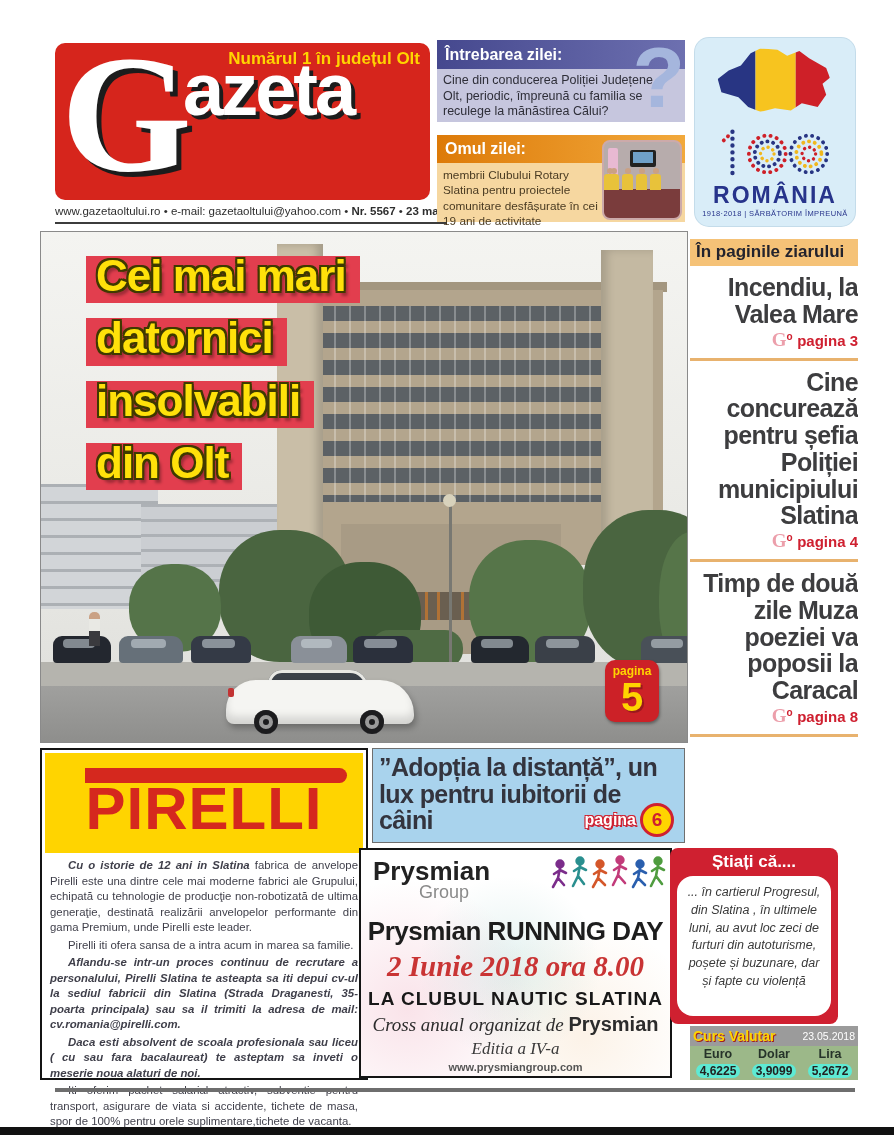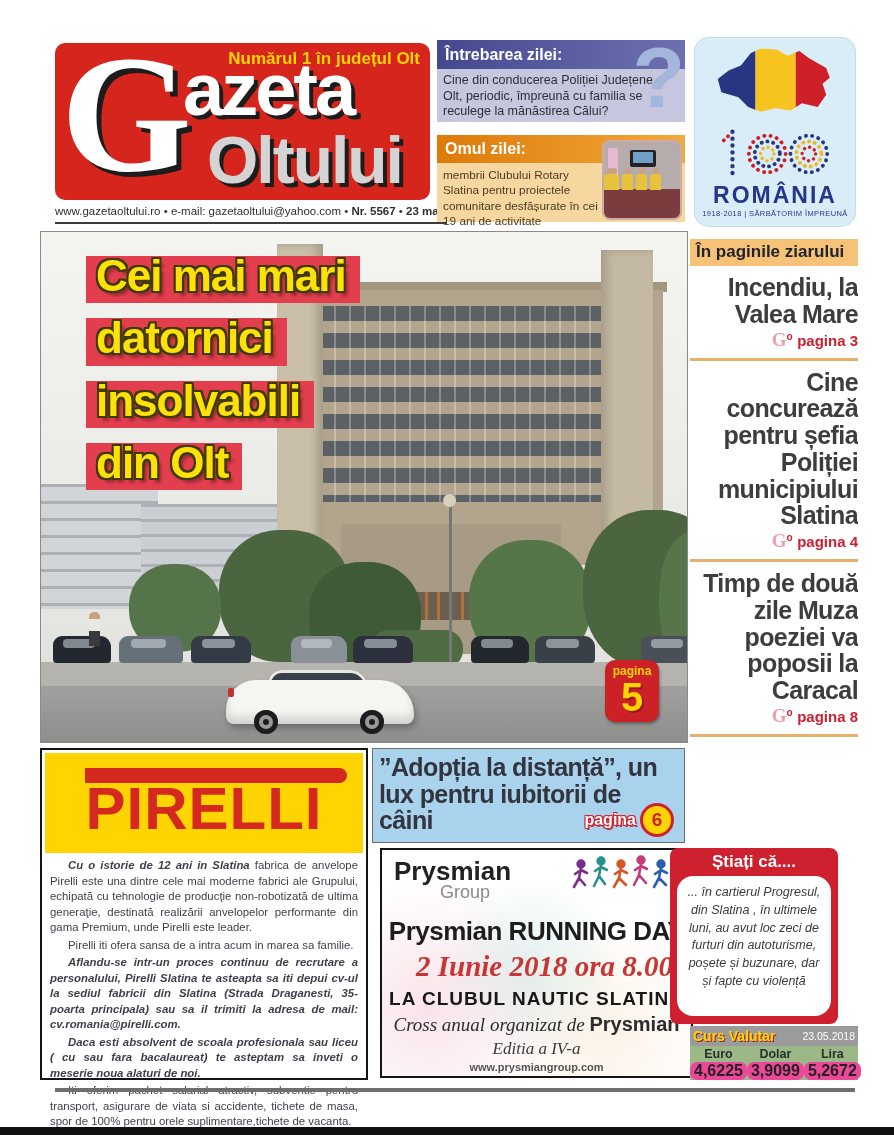--- a/index.html
+++ b/index.html
@@ -137,31 +137,31 @@
   .dogbox{left:372px;top:748px;width:313px;height:95px;background:#a9d3ed;border:1px solid #6f6f6f;box-sizing:border-box;}
   .dog-title{left:6px;top:5px;width:300px;font-size:25px;font-weight:bold;color:#33343e;
         line-height:1.06;letter-spacing:-.6px;}
   .dog-badge{right:10px;bottom:5px;display:flex;align-items:center;}
   .dog-plabel{font-size:16px;font-weight:bold;color:#fff;
         text-shadow:1.5px 1.5px 0 #cf2030,-1px 1px 0 #cf2030,1px -1px 0 #cf2030,-1px -1px 0 #cf2030;}
   .dog-circle{width:28px;height:28px;margin-left:4px;background:#ffd400;border:3px solid #cf2030;
         border-radius:50%;text-align:center;font-size:19px;font-weight:bold;color:#cf2030;line-height:28px;}
 
   
-  .prys{left:380px;top:848px;width:313px;height:230px;border:2px solid #141414;box-sizing:border-box;overflow:hidden;
+  .prys{left:359px;top:848px;width:313px;height:230px;border:2px solid #141414;box-sizing:border-box;overflow:hidden;
         background:radial-gradient(circle at 15% 70%,rgba(220,80,120,.16),transparent 42%),
                    radial-gradient(circle at 48% 52%,rgba(60,160,150,.14),transparent 46%),
                    radial-gradient(circle at 72% 82%,rgba(230,150,60,.12),transparent 40%),#fff;}
   .prys-brand{left:12px;top:8px;font-size:26px;font-weight:bold;color:#222;line-height:1;}
   .prys-brand-sub{left:58px;top:33px;font-size:18px;color:#8a8a8a;line-height:1;}
   .prys-runners{right:4px;top:2px;width:116px;height:54px;}
   .prys-title{left:0;top:66px;width:100%;text-align:center;font-size:26px;font-weight:bold;
         letter-spacing:-.5px;color:#1d1d1d;}
   .prys-date{left:0;top:100px;width:100%;text-align:center;font-family:"Liberation Serif",serif;
-        font-style:italic;font-weight:bold;font-size:29px;color:#c93434;padding-left:8px;}
+        font-style:italic;font-weight:bold;font-size:29px;color:#c93434;}
   .prys-loc{left:0;top:138px;width:100%;text-align:center;font-size:19px;font-weight:bold;
         letter-spacing:1px;color:#181818;}
   .prys-cross{left:0;top:163px;width:100%;text-align:center;font-family:"Liberation Serif",serif;
         font-style:italic;font-size:19px;color:#2c2c2c;}
   .prys-cross b{font-family:"Liberation Sans",sans-serif;font-style:normal;font-size:20px;}
   .prys-ed{left:0;top:189px;width:100%;text-align:center;font-family:"Liberation Serif",serif;
         font-style:italic;font-size:17px;color:#3a3a3a;}
   .prys-web{left:0;top:211px;width:100%;text-align:center;font-size:11px;font-weight:bold;color:#555;}
 
   
@@ -171,35 +171,34 @@
         padding:8px 6px;font-style:italic;font-size:12.5px;color:#3a3a3a;text-align:center;line-height:1.42;}
 
   
   .curs{left:690px;top:1026px;width:168px;height:54px;}
   .curs-head{left:0;top:0;width:100%;height:20px;background:#9b9b9b;display:flex;align-items:center;box-sizing:border-box;padding:0 3px;}
   .curs-title{font-size:14px;font-weight:bold;color:#ffd400;text-shadow:1px 1px 0 #a02020;}
   .curs-date{margin-left:auto;font-size:10.5px;color:#fff;}
   .curs-body{left:0;top:20px;width:100%;height:34px;background:#9cb889;display:flex;}
   .curs-col{flex:1;text-align:center;}
   .curs-label{display:block;font-size:12.5px;font-weight:bold;color:#26332a;margin-top:1px;}
-  .curs-val{display:inline-block;background:#ec4899;border-radius:7px;font-size:16px;font-weight:bold;
+  .curs-val{display:inline-block;background:#5eead4;border-radius:7px;font-size:12px;font-weight:bold;
         color:#222;padding:0px 4px;margin-top:1px;}
 
   .bottom-rule{left:55px;top:1088px;width:800px;height:4px;background:#6e6e6e;}
   .bottom-bar{left:0;top:1127px;width:894px;height:8px;background:#111;}
 </style>
 </head>
 <body>
 
 <div class="page">
 
   <div class="abs masthead">
     <span class="abs mh-g">G</span>
     <span class="abs mh-top">azeta</span>
-    <span class="abs mh-bottom">Oltului</span>
     <span class="abs mh-tagline">Numărul 1 în județul Olt</span>
   </div>
   <div class="abs info-line"><span>www.gazetaoltului.ro • e-mail: gazetaoltului@yahoo.com • </span><b>Nr. 5567</b><span> • </span><b>23 mai 2018</b><span> • 8 pag. • 1 leu</span></div>
   <div class="abs info-rule"></div>
 
   <div class="abs qbox">
     <div class="abs q-head">Întrebarea zilei:</div>
     <div class="abs q-body"></div>
     <div class="abs q-mark">?</div>
     <div class="abs q-text">Cine din conducerea Poliției Județene Olt, periodic, împreună cu familia se reculege la mănăstirea Călui?</div>

